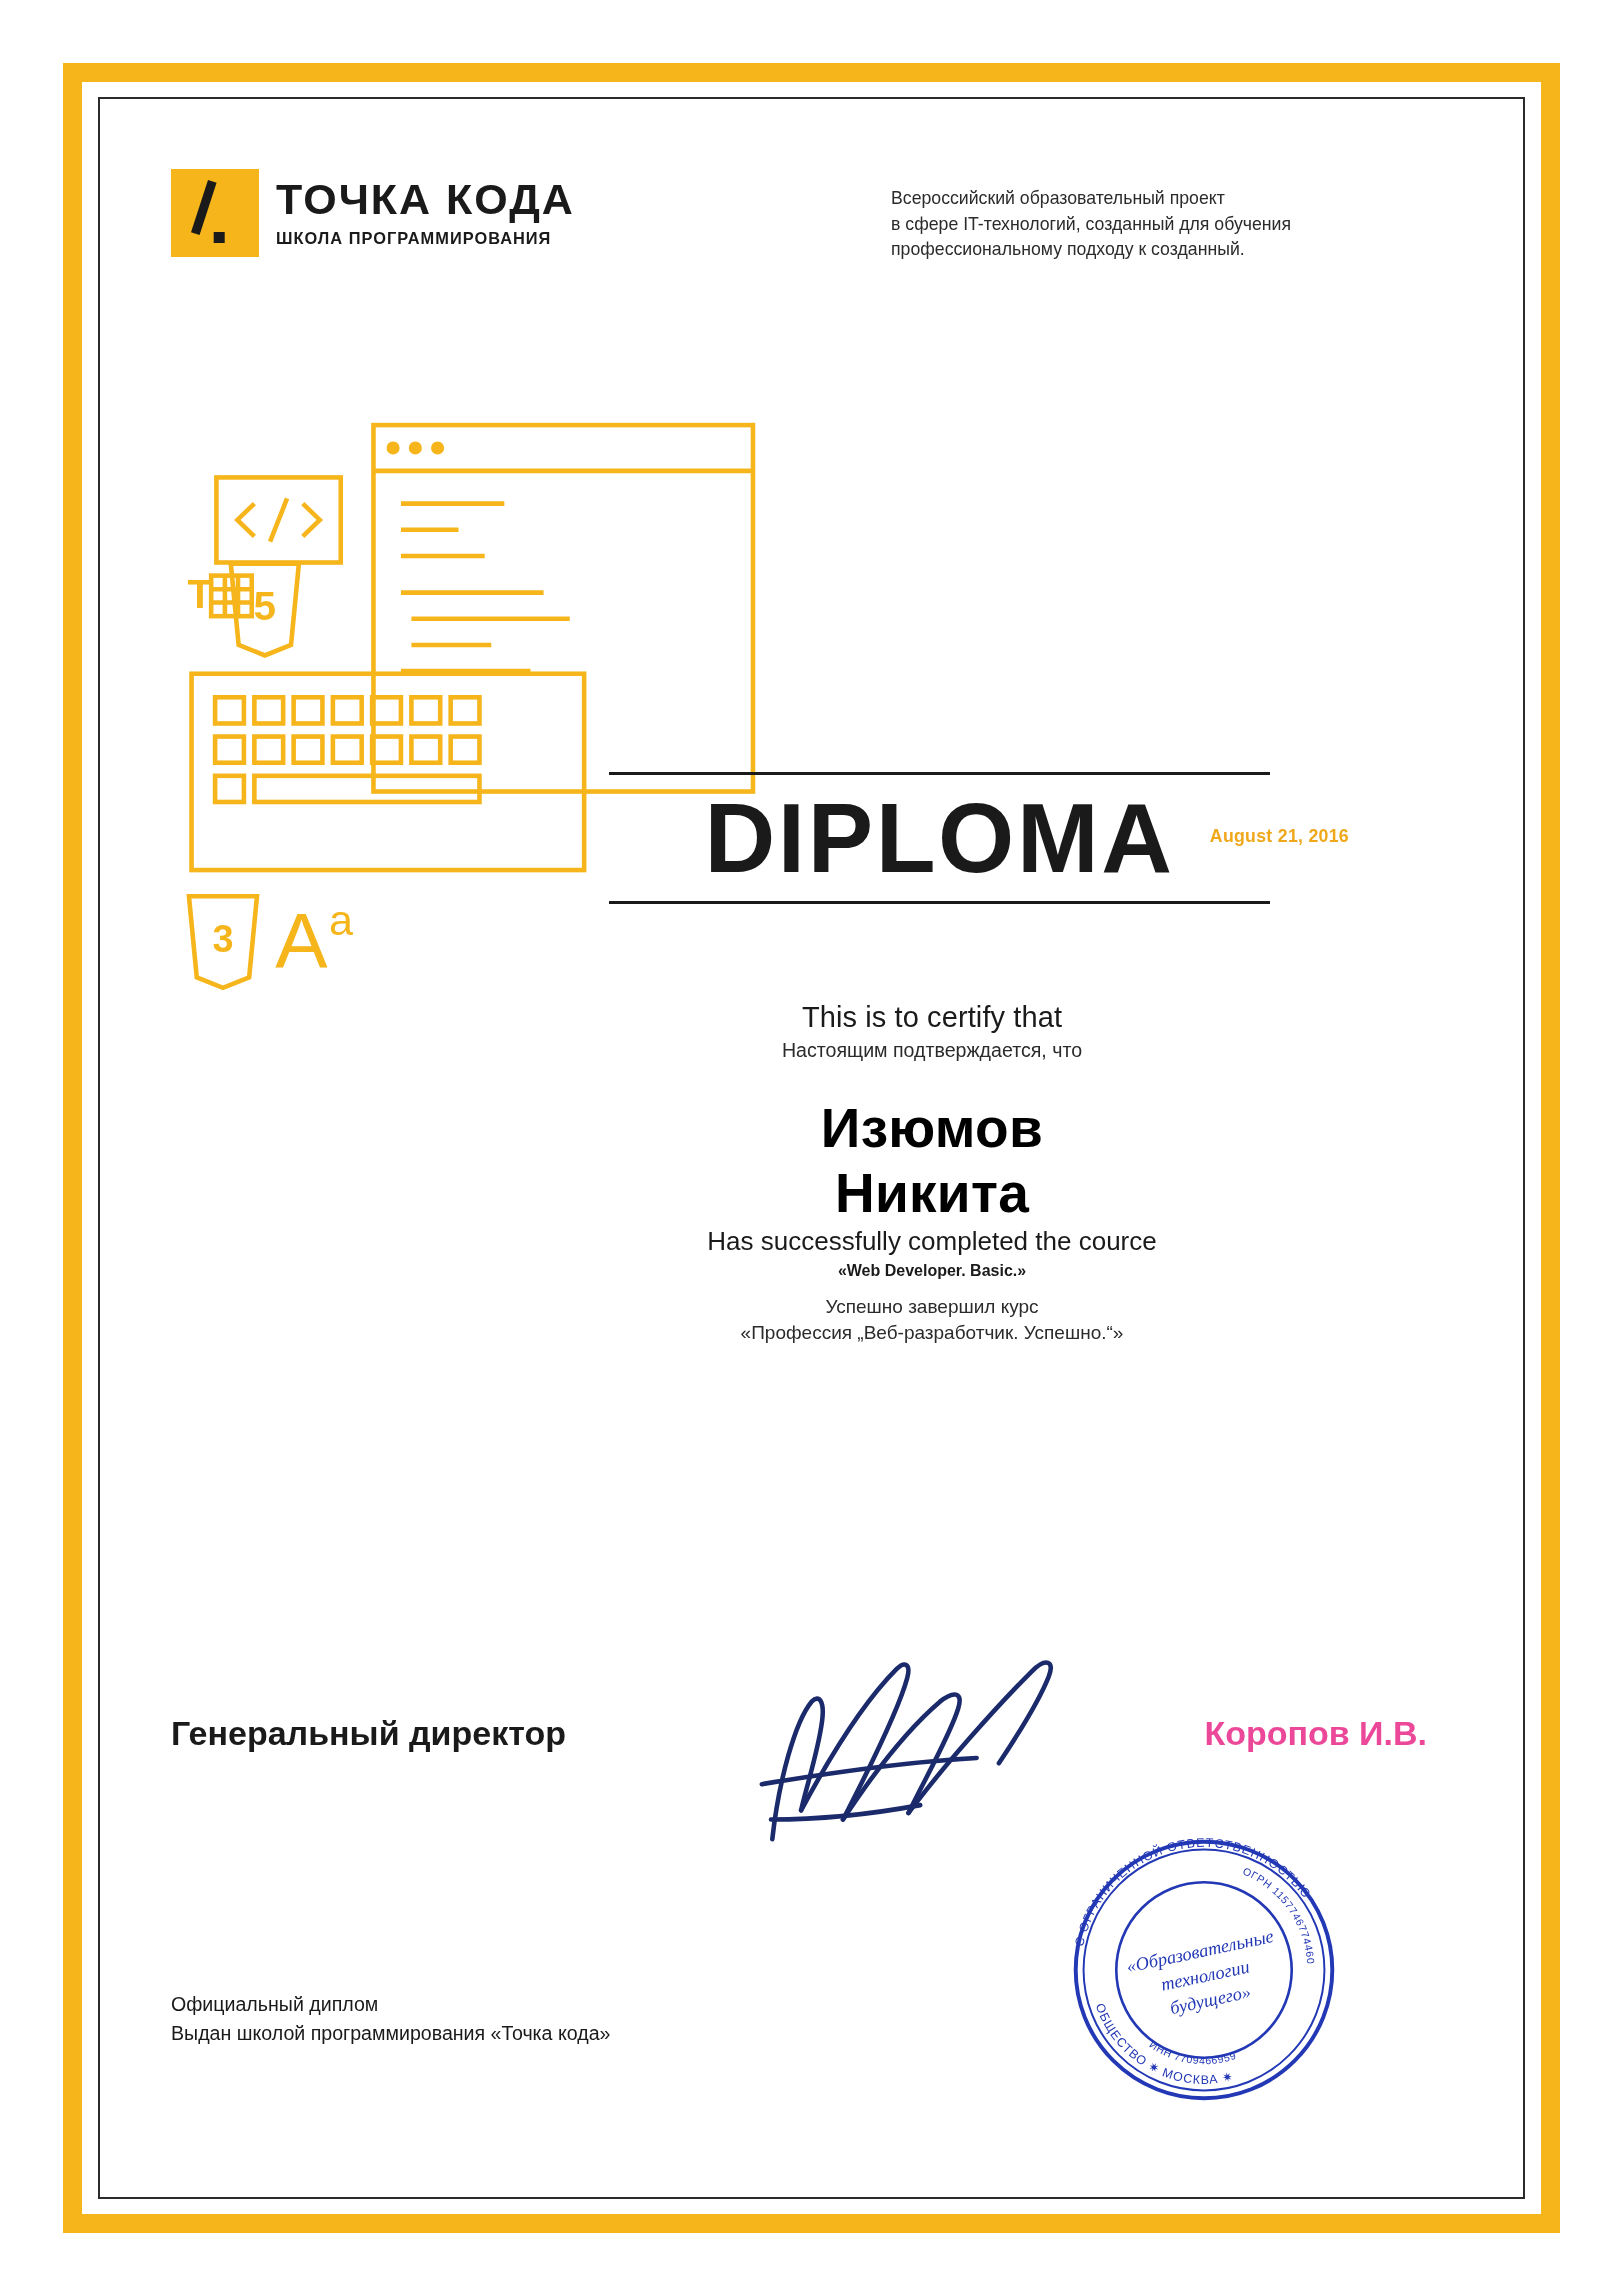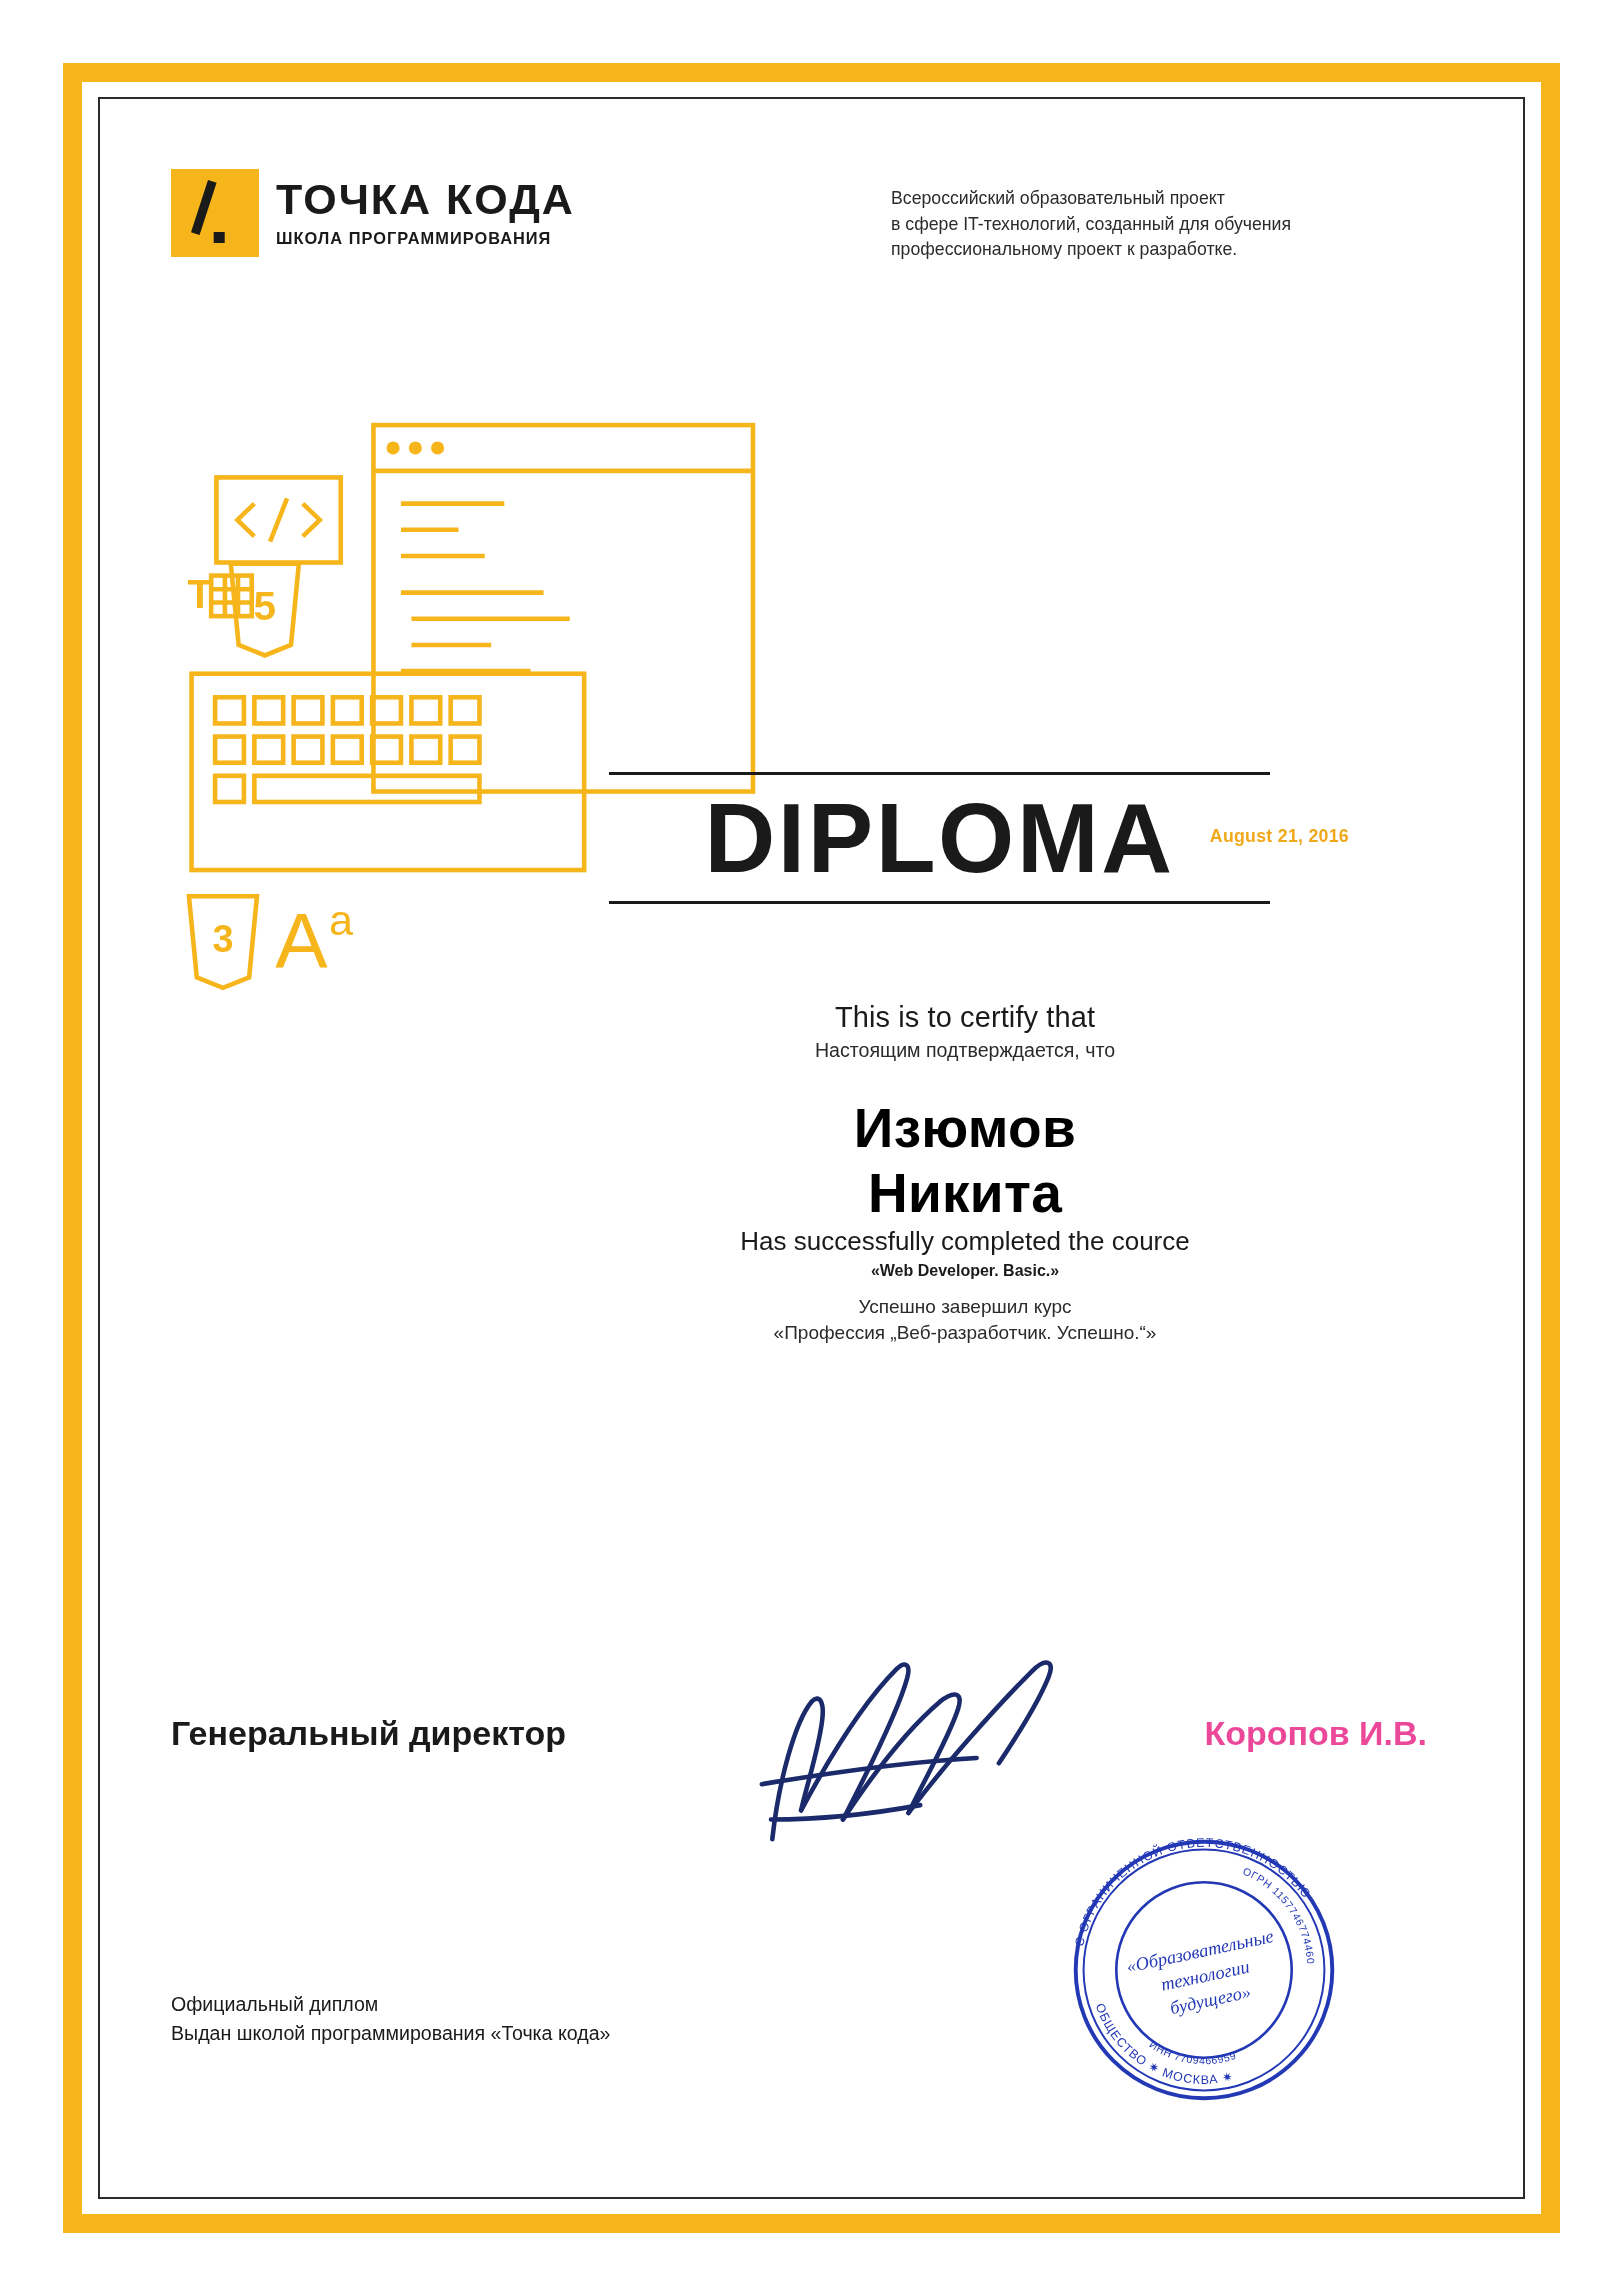--- a/index.html
+++ b/index.html
@@ -143,21 +143,21 @@
     top: 54px;
     font-size: 17.7px;
     font-weight: bold;
     color: #f0a81b;
     letter-spacing: 0.3px;
   }
 
   
   .center-col {
     position: absolute;
-    left: 474px;
+    left: 441px;
     top: 1001px;
     width: 982px;
     text-align: center;
   }
   .certify-en {
     font-size: 29px;
     color: #1a1a1a;
     letter-spacing: 0.1px;
   }
   .certify-ru {
@@ -257,21 +257,21 @@
         <div class="dot"></div>
       </div>
       <div class="brand-text">
         <div class="brand-title">ТОЧКА КОДА</div>
         <div class="brand-sub">ШКОЛА ПРОГРАММИРОВАНИЯ</div>
       </div>
     </div>
     <div class="header-desc">
       <div>Всероссийский образовательный проект</div>
       <div>в сфере IT-технологий, созданный для обучения</div>
-      <div>профессиональному проект к разработке.</div>
+      <div>профессиональному подходу к созданный.</div>
     </div>
   </div>
 
   <div class="illus">
     <svg viewBox="0 0 1080 920" width="707" height="602" xmlns="http://www.w3.org/2000/svg">
 
       <g>
         <rect class="ill-stroke" x="300" y="20" width="580" height="560"></rect>
         <line class="ill-stroke" x1="300" y1="90" x2="880" y2="90"></line>
         <circle class="ill-fill" cx="330" cy="55" r="10"></circle>

